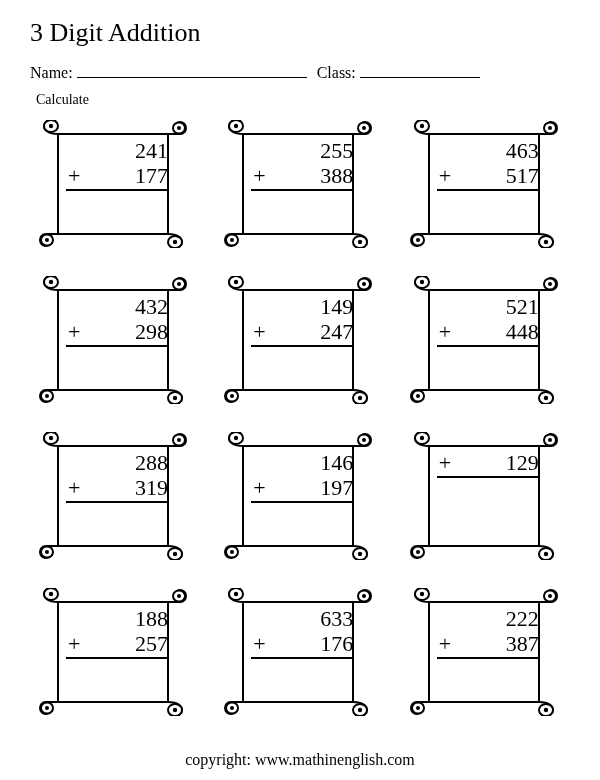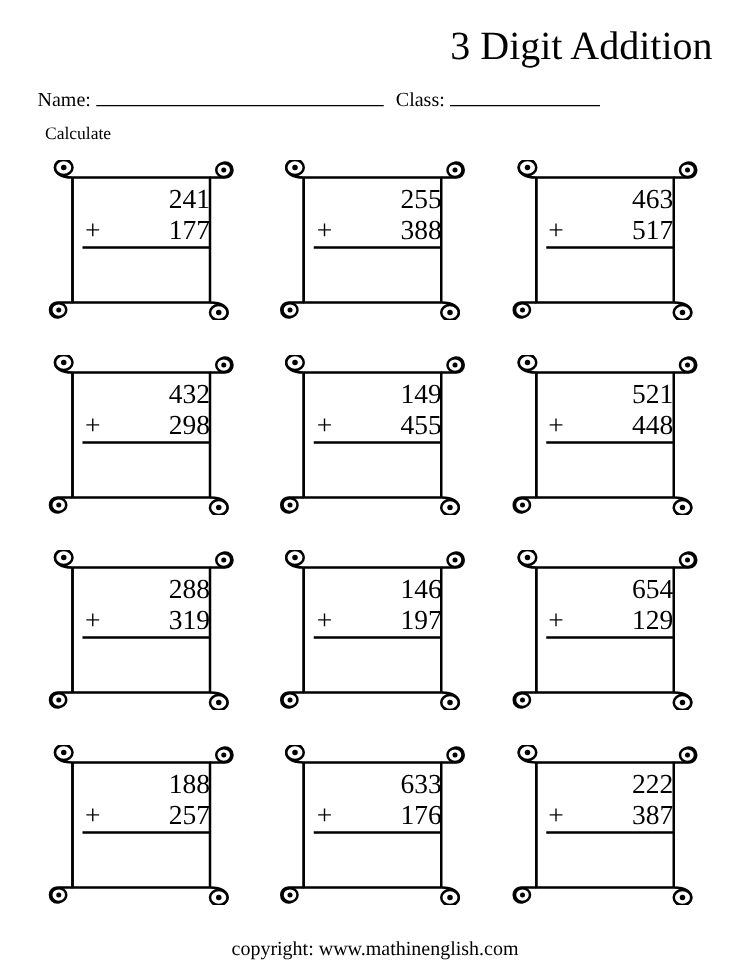--- a/index.html
+++ b/index.html
@@ -6,22 +6,22 @@
     body {
       width: 600px;
       height: 780px;
       background: #fff;
       font-family: "Times New Roman", serif;
       color: #000;
       padding: 18px 30px 10px 30px;
       position: relative;
     }
     .title {
-      text-align: right;
-      font-size: 32px;
+      text-align: left;
+      font-size: 26px;
       font-weight: normal;
       margin-bottom: 12px;
     }
     .header-row {
       display: flex;
       align-items: baseline;
       font-size: 16px;
       margin-bottom: 10px;
     }
     .label-name { margin-right: 4px; }
@@ -213,21 +213,21 @@
     <circle cx="137" cy="122" r="2.2" fill="#000" stroke="none"></circle>
     <path d="M 20 114 L 8 114 C 4 114 2 117 2 120 C 2 124 5 126 8 126 C 11 126 13 123 11 120"></path>
     <ellipse cx="9" cy="120" rx="6" ry="5.5"></ellipse>
     <circle cx="9" cy="120" r="2" fill="#000" stroke="none"></circle>
   </g>
 </svg>
     <div class="problem">
       <div>149</div>
       <div class="row2">
         <span class="op">+</span>
-        <span>455</span>
+        <span>247</span>
       </div>
     </div>
     </div>
     <div class="scroll">
 <svg viewBox="0 0 150 128" xmlns="http://www.w3.org/2000/svg">
   <g fill="#fff" stroke="#000" stroke-width="2" stroke-linejoin="round">
     <path d="M 20 14 L 130 14 L 130 114 L 20 114 Z"></path>
     <path d="M 20 14 C 10 14 6 10 6 6 C 6 2 10 0 14 0 C 18 0 20 4 18 7 M 20 14 L 20 114"></path>
     <ellipse cx="13" cy="6" rx="7" ry="6"></ellipse>
     <circle cx="13" cy="6" r="2.2" fill="#000" stroke="none"></circle>
@@ -314,21 +314,20 @@
     <circle cx="141" cy="8" r="2" fill="#000" stroke="none"></circle>
     <path d="M 130 114 C 140 114 144 118 144 122 C 144 126 140 128 136 128 C 132 128 130 124 132 121"></path>
     <ellipse cx="137" cy="122" rx="7" ry="6"></ellipse>
     <circle cx="137" cy="122" r="2.2" fill="#000" stroke="none"></circle>
     <path d="M 20 114 L 8 114 C 4 114 2 117 2 120 C 2 124 5 126 8 126 C 11 126 13 123 11 120"></path>
     <ellipse cx="9" cy="120" rx="6" ry="5.5"></ellipse>
     <circle cx="9" cy="120" r="2" fill="#000" stroke="none"></circle>
   </g>
 </svg>
     <div class="problem">
-      <div>654</div>
       <div class="row2">
         <span class="op">+</span>
         <span>129</span>
       </div>
     </div>
     </div>
     <div class="scroll">
 <svg viewBox="0 0 150 128" xmlns="http://www.w3.org/2000/svg">
   <g fill="#fff" stroke="#000" stroke-width="2" stroke-linejoin="round">
     <path d="M 20 14 L 130 14 L 130 114 L 20 114 Z"></path>

